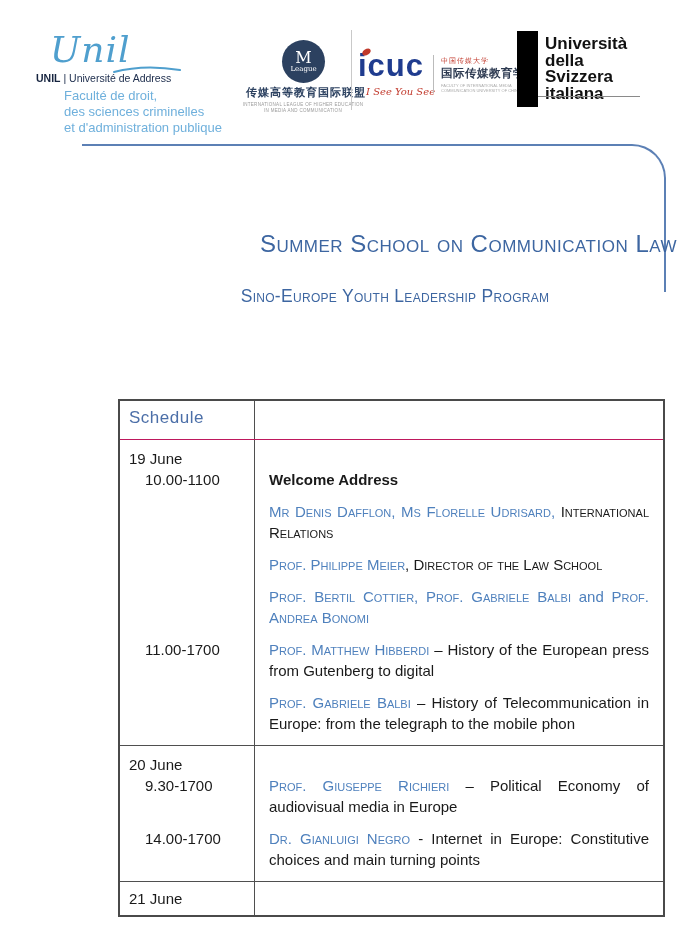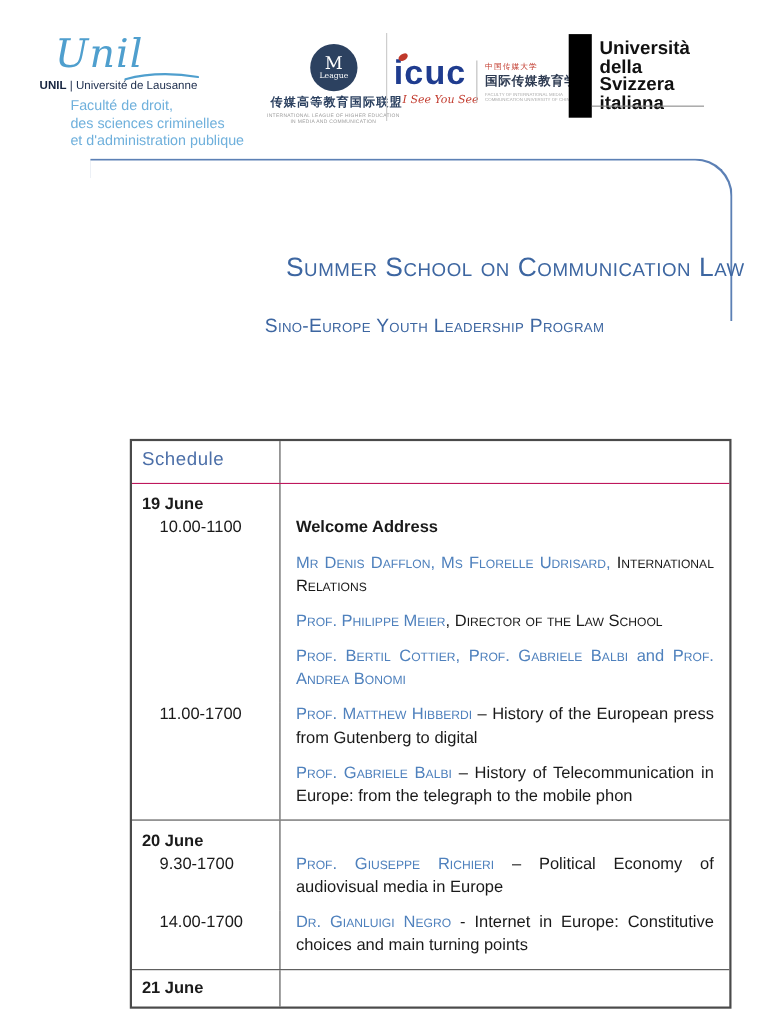--- a/index.html
+++ b/index.html
@@ -54,39 +54,39 @@
   .hdr-left{border-right:1px solid #4f4f4f;padding:7px 0 0 9px;
     font-size:17px;color:#4c6fa8;letter-spacing:.5px;}
   .day-row{border-bottom:1px solid #4f4f4f;}
   .day-row:last-child{border-bottom:none;}
   .block{display:grid;grid-template-columns:135px 1fr;}
   .cell-left{border-right:1px solid #4f4f4f;padding-left:9px;line-height:21px;}
   .block-first .cell-left{padding-top:8px;}
   .cell-right{padding:0 14px;line-height:21px;}
   .block-first .cell-right{padding-top:29px;}
   .day-only .cell-left{padding-top:6px;padding-bottom:6px;}
-  .date{font-weight:bold;}
+  .date{font-weight:normal;}
   .time{padding-left:16px;}
   .para{margin:0 0 11px 0;text-align:justify;}
   .seg-bold{font-weight:bold;}
   .seg-name{color:#4f81bd;font-variant:small-caps;}
   .seg-caps{color:#1a1a1a;font-variant:small-caps;}
   .seg-plainblue{color:#4f81bd;}
 </style>
 </head>
 <body>
 
 <div class="logo-abs unil-script">Unil</div>
 <div class="logo-abs unil-swash">
   <svg width="70" height="14" aria-hidden="true">
       <path d="M2 10 Q32 2 68 8" stroke="#4f9fce" fill="none" stroke-width="2" stroke-linecap="round"></path>
     </svg>
 </div>
 <div class="logo-abs unil-wordmark">
-  <b>UNIL</b><span> | Université de Lausanne</span>
+  <b>UNIL</b><span> | Université de Address</span>
 </div>
 <div class="logo-abs unil-faculty">
   <div>Faculté de droit,</div>
   <div>des sciences criminelles</div>
   <div>et d'administration publique</div>
 </div>
 
 <div class="logo-abs ml-badge">
   <div class="m">M</div>
   <div class="lg">League</div>

